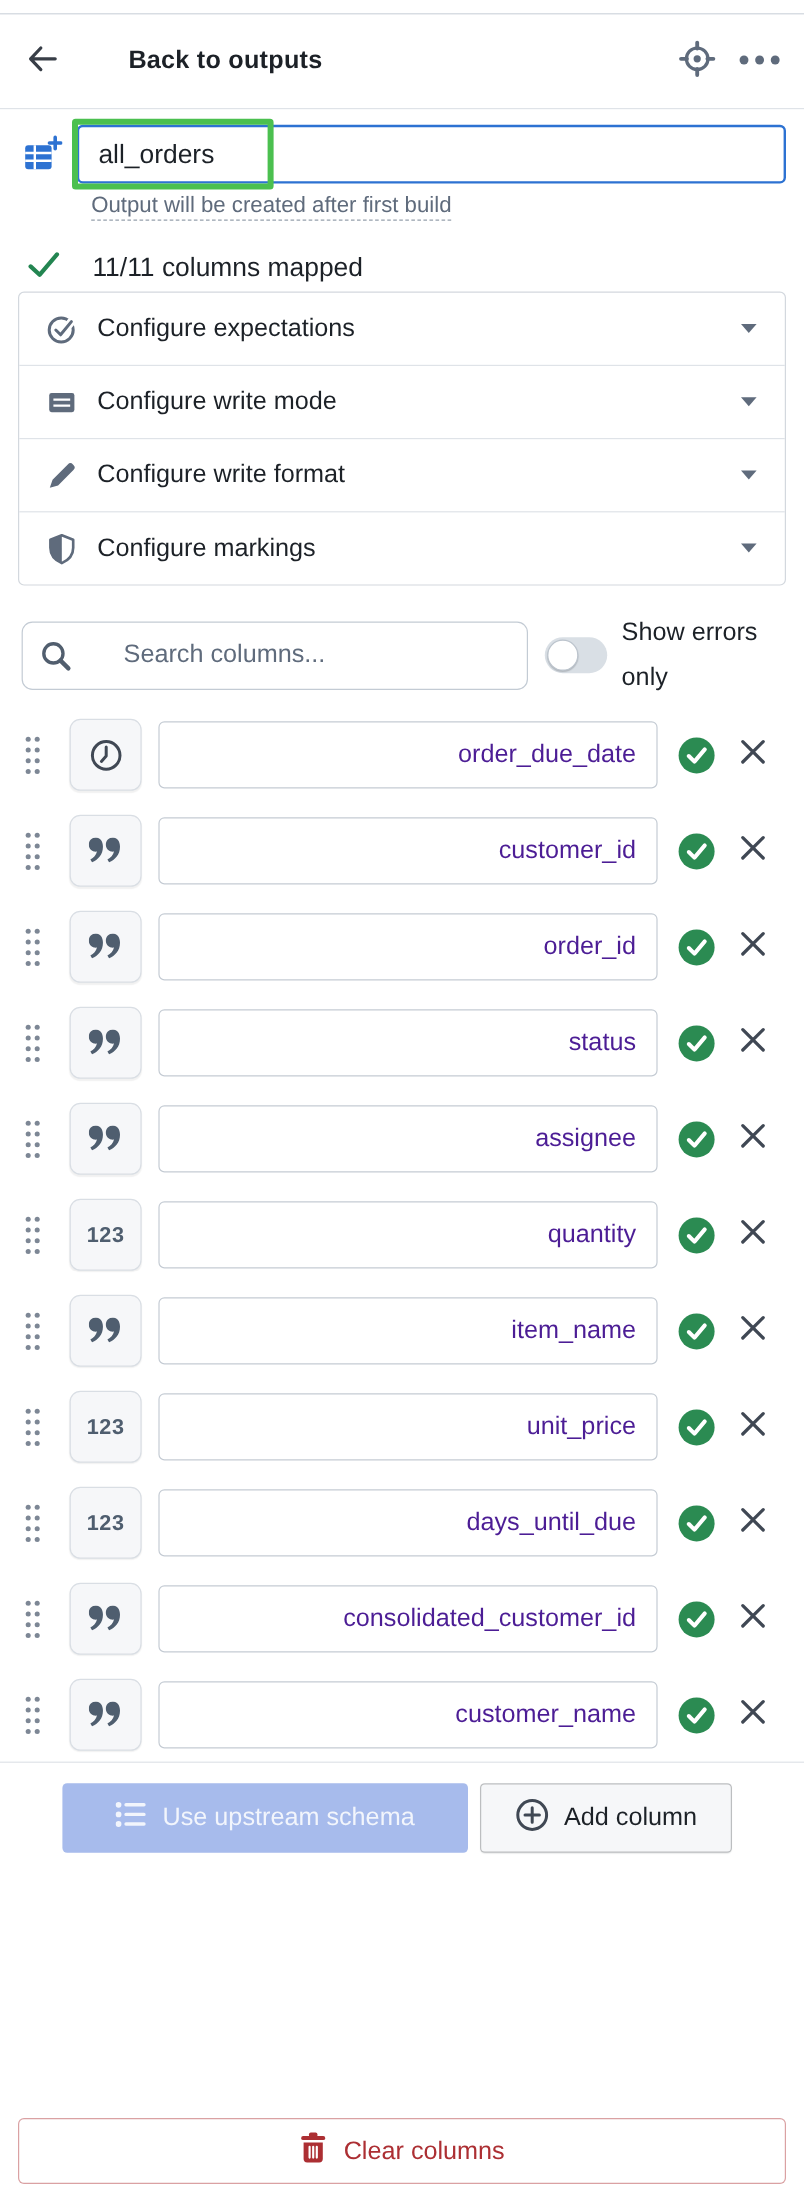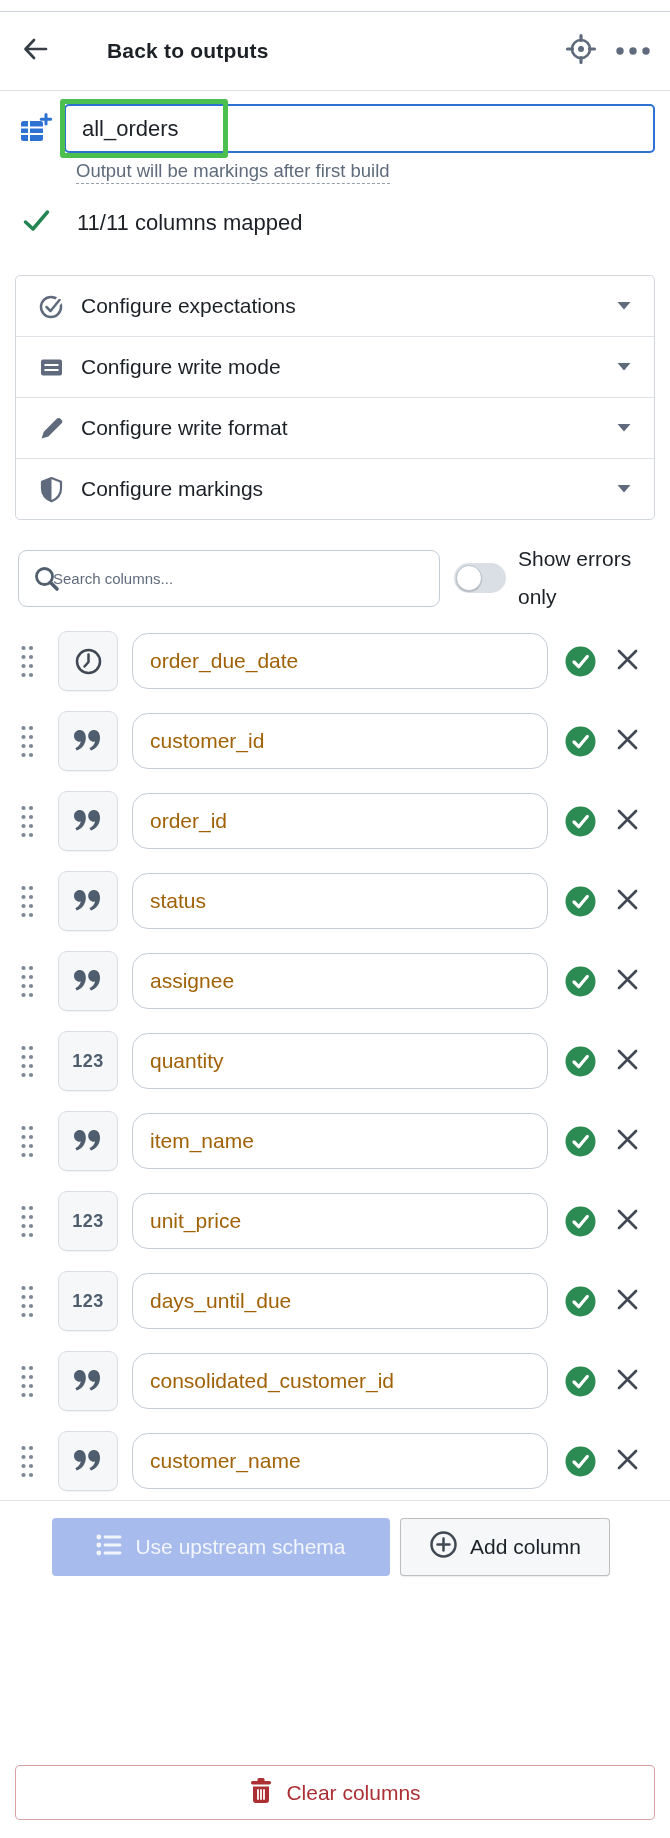--- a/index.html
+++ b/index.html
@@ -29,54 +29,54 @@
     border-radius:3px;pointer-events:none;z-index:2;
   }
   .name-hint{margin:7px 0 0 58px;}
   .name-hint span{
     font-size:18.5px;color:#5f6b7c;padding-bottom:2px;border-bottom:1px dashed #95a0ac;cursor:help;
   }
   
   .mapped-row{display:flex;align-items:center;margin-top:24px;padding-left:22px;}
   .mapped-text{font-size:22px;font-weight:500;margin-left:26px;}
   
-  .accordion{margin:36px 15px 0 15px;border:1px solid #d3d8de;border-radius:5px;background:#fff;}
+  .accordion{margin:3px 15px 0 15px;border:1px solid #d3d8de;border-radius:5px;background:#fff;}
   .acc-item{height:60px;display:flex;align-items:center;padding:0 22px;border-bottom:1px solid #dfe3e8;cursor:pointer;}
   .acc-item:last-child{border-bottom:none;}
   .acc-icon{width:27px;height:27px;display:flex;align-items:center;justify-content:center;flex:0 0 auto;}
   .acc-label{font-size:21px;font-weight:500;margin-left:16px;}
   .acc-chevron{margin-left:auto;display:flex;align-items:center;}
   
   .search-section{margin-top:10px;padding:10px 15px 0 18px;display:flex;align-items:center;}
   .search-wrap{position:relative;width:422px;flex:0 0 auto;}
   .search-input{
     width:100%;box-sizing:border-box;height:57px;border:1px solid #c3cbd4;border-radius:9px;
-    font-family:inherit;font-size:15px;padding:0 14px 0 34px;outline:none;color:#1c2127;background:#fff;
+    font-family:inherit;font-size:21px;padding:0 14px 0 84px;outline:none;color:#1c2127;background:#fff;
   }
   .search-input::placeholder{color:#5f6b7c;opacity:1;}
   .search-glyph{position:absolute;left:15px;top:15px;pointer-events:none;}
   .toggle{margin-left:14px;width:52px;height:30px;border-radius:15px;background:#d9dfe5;position:relative;flex:0 0 auto;cursor:pointer;}
   .toggle-knob{position:absolute;left:2px;top:2px;width:26px;height:26px;border-radius:50%;background:#ffffff;border:1px solid #bcc4cd;box-sizing:border-box;box-shadow:0 1px 1px rgba(17,20,24,.2);}
   .toggle-label{margin-left:12px;font-size:21px;line-height:38px;width:140px;}
   
   .columns-list{margin-top:16px;padding-left:18px;}
   .col-row{height:58px;margin-bottom:22px;display:flex;align-items:center;}
   .drag-handle{width:17px;display:flex;align-items:center;justify-content:center;cursor:grab;flex:0 0 auto;}
   .type-btn{
     width:58px;height:58px;margin-left:23px;border:1px solid #d9dee4;border-radius:9px;background:#f6f7f9;
     display:flex;align-items:center;justify-content:center;flex:0 0 auto;cursor:pointer;box-shadow:0 1px 1px rgba(17,20,24,.06);
   }
   .type-glyph{display:none;align-items:center;justify-content:center;}
   .col-row[data-type="timestamp"] .glyph-timestamp{display:flex;}
   .col-row[data-type="string"] .glyph-string{display:flex;}
   .col-row[data-type="numeric"] .glyph-numeric{display:flex;}
   .glyph-numeric span{font-size:18px;font-weight:600;color:#4f5e6f;letter-spacing:.5px;}
   .col-input{
-    box-sizing:border-box;width:416px;height:56px;margin-left:14px;border:1px solid #c5ccd4;border-radius:16px;
-    font-family:inherit;font-size:21px;color:#a16207;padding:0 17px;outline:none;background:#fff;flex:0 0 auto;
+    box-sizing:border-box;width:416px;height:56px;margin-left:14px;border:1px solid #c5ccd4;border-radius:5px;
+    font-family:inherit;font-size:21px;color:#4c1d95;padding:0 17px;outline:none;background:#fff;flex:0 0 auto;text-align:right;
   }
   .col-status{margin-left:17px;display:flex;align-items:center;flex:0 0 auto;}
   .col-remove{margin-left:16px;width:30px;height:30px;display:flex;align-items:center;justify-content:center;cursor:pointer;flex:0 0 auto;}
   
   .footer{border-top:1px solid #dfe3e8;margin-top:-12px;padding:17px 0 0 52px;display:flex;align-items:flex-start;}
   .btn{display:flex;align-items:center;justify-content:center;border-radius:4px;cursor:pointer;box-sizing:border-box;}
   .btn-upstream{width:338px;height:58px;background:#a7bbec;color:rgba(255,255,255,.85);font-size:21px;font-weight:500;gap:13px;cursor:not-allowed;}
   .btn-add{height:58px;margin-left:10px;padding:0 28px;background:#f6f7f9;border:1px solid rgba(17,20,24,.25);font-size:21px;font-weight:500;color:#1c2127;gap:12px;box-shadow:0 1px 1px rgba(17,20,24,.08);}
   
   .btn-clear{
@@ -128,21 +128,21 @@
         <path d="M3 15.5 H25 M3 22 H25 M11 9 V29" stroke="#ffffff" stroke-width="2"></path>
         <path d="M28 2.5 V12 M23.2 7.2 H32.8" stroke="#2d72d2" stroke-width="3" stroke-linecap="round"></path>
       </svg>
     </div>
     <div class="name-input-wrap">
       <div class="green-box"></div>
       <input class="name-input" type="text" value="all_orders" style="">
     </div>
   </div>
   <div class="name-hint">
-    <span>Output will be markings after first build</span>
+    <span>Output will be created after first build</span>
   </div>
 </div>
 
 <div class="mapped-row">
   <span>
     <svg width="29" height="29" viewBox="0 0 29 29">
         <path d="M3.5 16 L11 23 L25.5 6" fill="none" stroke="#238551" stroke-width="3.5" stroke-linecap="round" stroke-linejoin="round"></path>
       </svg>
   </span>
   <span class="mapped-text">11/11 columns mapped</span>

